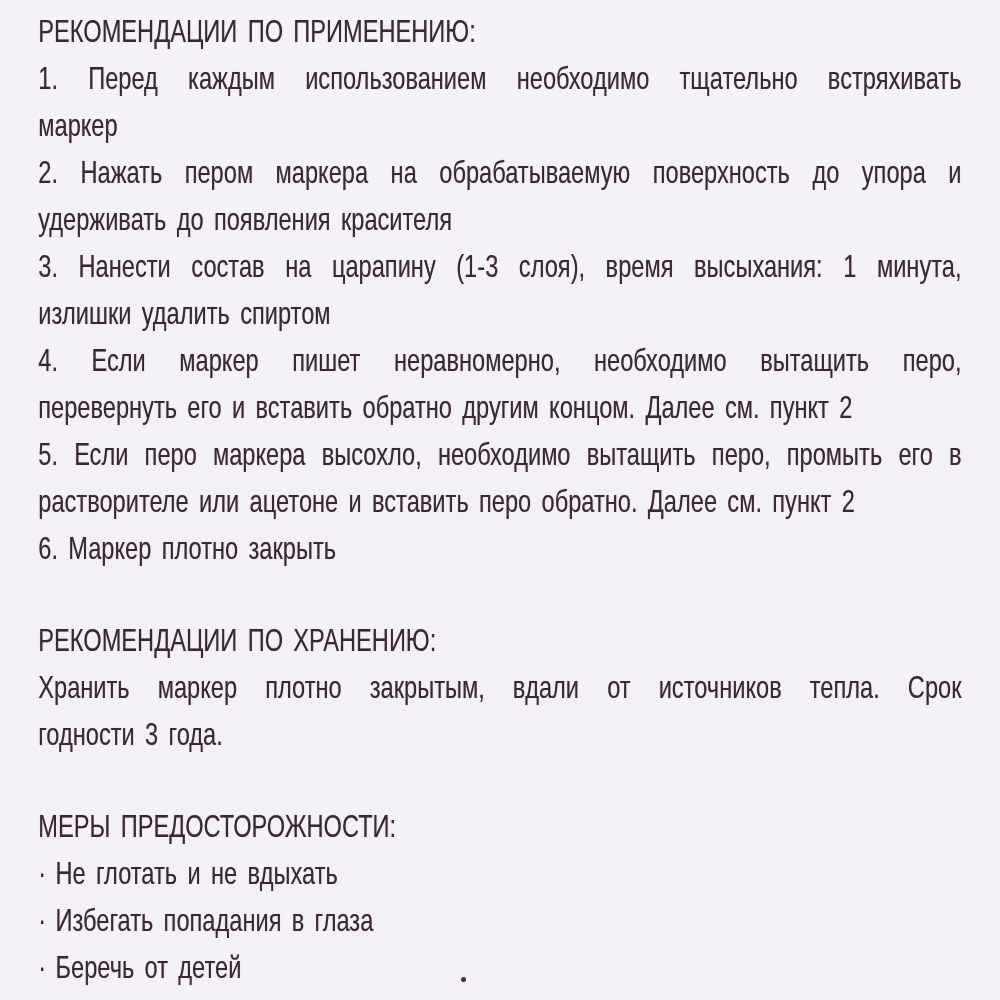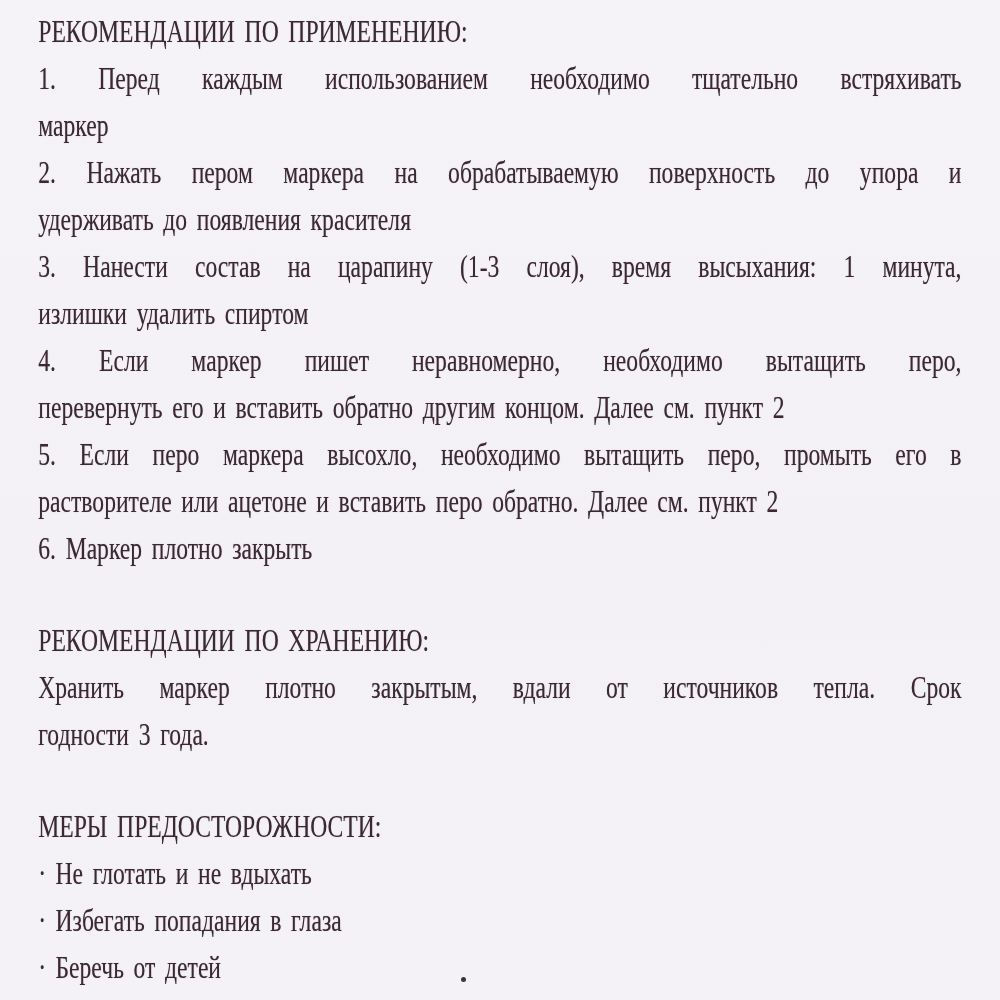--- a/index.html
+++ b/index.html
@@ -2,21 +2,21 @@
 <html><head>
 <meta charset="utf-8">
 <style>
   html, body { margin: 0; padding: 0; }
   .page {
     position: relative;
     width: 1000px;
     height: 1000px;
     overflow: hidden;
     background: linear-gradient(180deg, #f5f3f7 0%, #f3f1f5 55%, #f4f2f6 100%);
-    font-family: Liberation Serif, serif;
+    font-family: Liberation Sans, sans-serif;
   }
   
   .content {
     position: absolute;
     top: 8px;
     left: 0;
     width: 1333px;
     box-sizing: border-box;
     padding: 0 51px;
     transform: scaleX(0.75);

